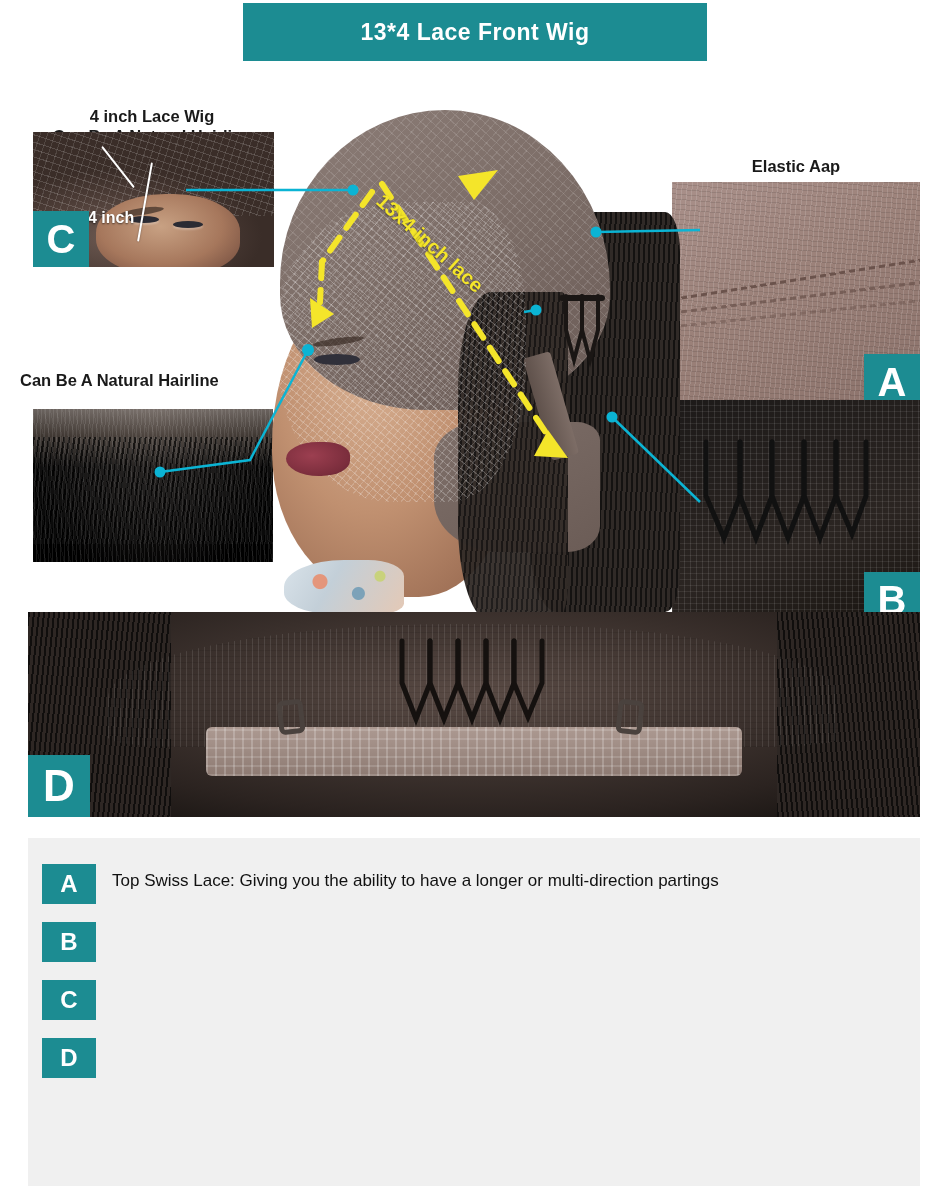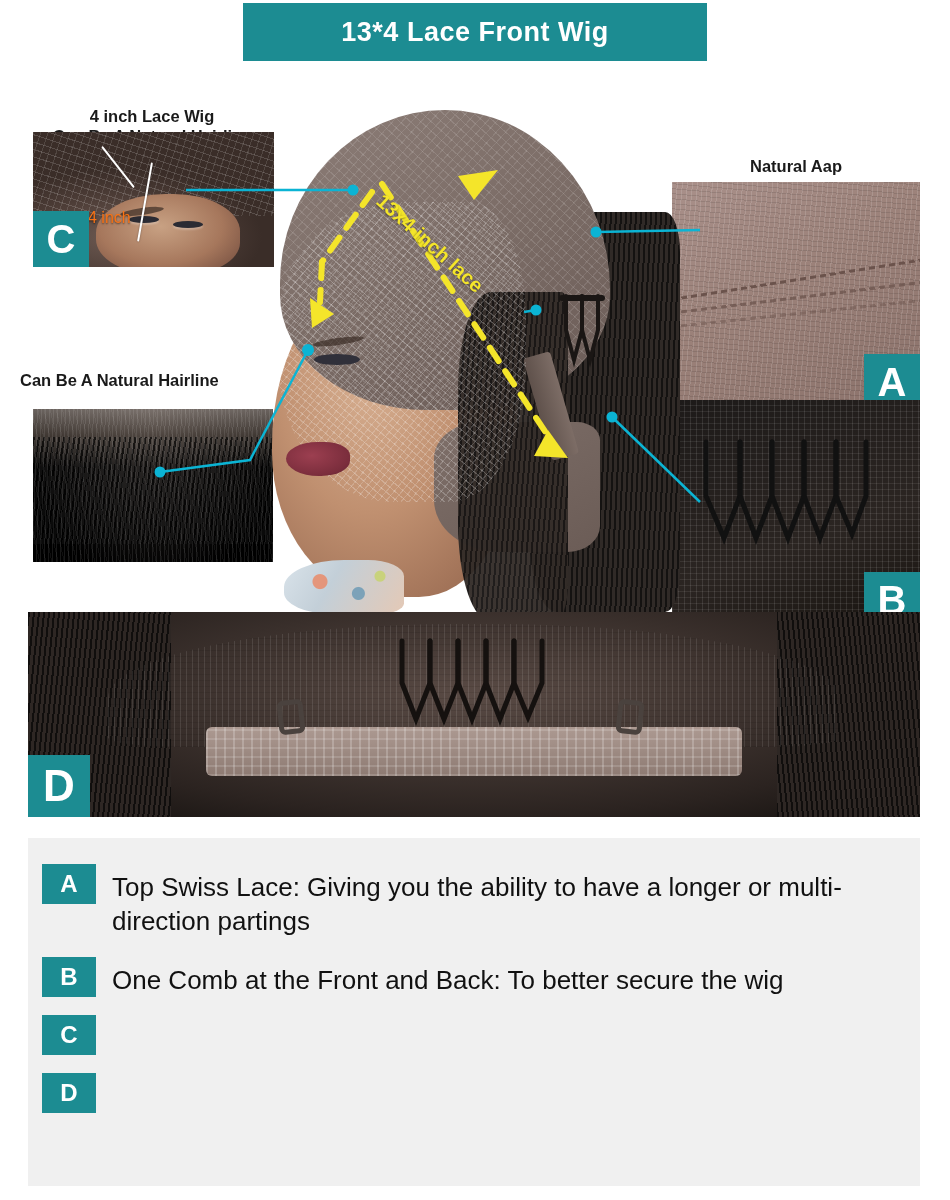--- a/index.html
+++ b/index.html
@@ -15,21 +15,21 @@
   
   .title-bar {
     position: absolute;
     left: 243px; top: 3px;
     width: 464px; height: 58px;
     background: #1c8c92;
     display: flex; align-items: center; justify-content: center;
   }
   .title-bar .title-text {
     color: #ffffff;
-    font-size: 27px;
+    font-size: 23px;
     font-weight: bold;
     letter-spacing: .5px;
   }
 
   
   .diagram { position: absolute; left: 0; top: 72px; width: 876px; height: 525px; }
 
   
   .cap {
     position: absolute;
@@ -105,23 +105,23 @@
     position: absolute;
     left: 35%; top: 7%;
     width: 2px; height: 52px;
     background: #fff;
     transform: rotate(-38deg);
     border-radius: 2px;
   }
   .inch-label {
     position: absolute;
     left: 55px; top: 77px;
-    color: #f97316;
+    color: #ffffff;
     font-size: 16px;
-    font-weight: normal;
+    font-weight: bold;
     text-shadow: 0 1px 2px rgba(0,0,0,.6);
   }
 
   
   .panel-nh { left: 33px; top: 337px; width: 240px; height: 153px; background: #000; }
   .nh-bg { position: absolute; inset: 0; background: radial-gradient(ellipse at 50% 10%, #2a2624 0%, #000 80%); }
   .nh-hair {
     position: absolute; inset: 0;
     background-image:
       repeating-linear-gradient(92deg, rgba(255,255,255,.09) 0 1px, transparent 1px 4px),
@@ -353,21 +353,21 @@
   .legend-badge {
     flex: 0 0 auto;
     width: 54px; height: 40px;
     background: #1c8c92;
     color: #fff;
     font-size: 24px; font-weight: bold;
     display: flex; align-items: center; justify-content: center;
     margin-right: 16px;
   }
   .legend-text {
-    font-size: 26px;
+    font-size: 17px;
     line-height: 1.32;
     color: #111111;
     padding-top: 6px;
     max-width: 790px;
   }
 </style>
 </head>
 <body>
 
 <div class="page">
@@ -376,21 +376,21 @@
     <span class="title-text">13*4 Lace Front Wig</span>
   </div>
 
   <div class="diagram">
 
     <div class="cap c-top">
       <div>4 inch Lace Wig</div>
       <div>Can Be A Natural Hairline</div>
     </div>
     <div class="cap c-bottom">Can Be A Natural Hairline</div>
-    <div class="cap a-top">Natural Aap</div>
+    <div class="cap a-top">Elastic Aap</div>
     <div class="cap b-top">Medium Brown Lace</div>
 
     <div class="panel panel-c">
       <div class="pc-bg"></div>
       <div class="pc-mesh"></div>
       <div class="pc-face"></div>
       <div class="brow" style="left:36%;top:56%;width:44px;"></div>
       <div class="pc-eye e1"></div>
       <div class="pc-eye e2"></div>
       <div class="pc-hairline"></div>
@@ -506,21 +506,20 @@
     <div class="badge bl" style="position:absolute;left:0;bottom:0;width:62px;height:62px;background:#1c8c92;color:#fff;font-size:44px;font-weight:bold;display:flex;align-items:center;justify-content:center;">D</div>
   </div>
 
   <div class="legend">
     <div class="legend-row">
       <div class="legend-badge">A</div>
       <div class="legend-text">Top Swiss Lace: Giving you the ability to have a longer or multi-direction partings</div>
     </div>
     <div class="legend-row">
       <div class="legend-badge">B</div>
-      <div class="legend-text">One Comb at the Front and Back: To better secure the wig</div>
     </div>
     <div class="legend-row">
       <div class="legend-badge">C</div>
     </div>
     <div class="legend-row">
       <div class="legend-badge">D</div>
     </div>
   </div>
 
 </div>

